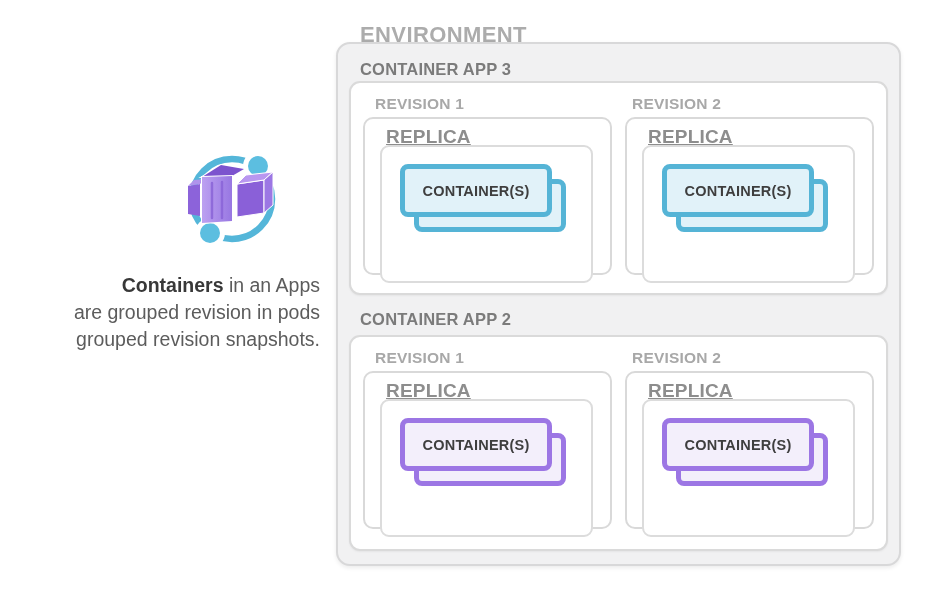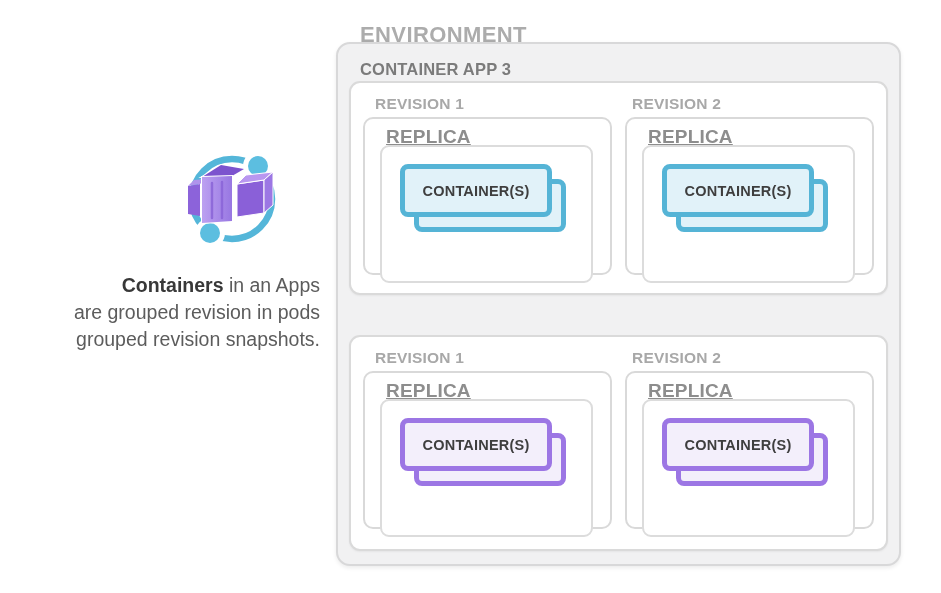--- a/index.html
+++ b/index.html
@@ -150,20 +150,21 @@
       <div class="abs replica-box">
         <div class="abs stack">
           <div class="container-box back"></div>
           <div class="container-box front">CONTAINER(S)</div>
         </div>
       </div>
     </div>
 
   </div>
 
+  <div class="abs app-label a2">CONTAINER APP 2</div>
   <div class="abs app-box a2" style="--c-border: #9c76e4; --c-fill: #f3effb;">
 
     <div class="abs rev-label r1">REVISION 1</div>
     <div class="abs rev-box r1">
       <div class="abs replica-label">REPLICA</div>
       <div class="abs replica-box">
         <div class="abs stack">
           <div class="container-box back"></div>
           <div class="container-box front">CONTAINER(S)</div>
         </div>

